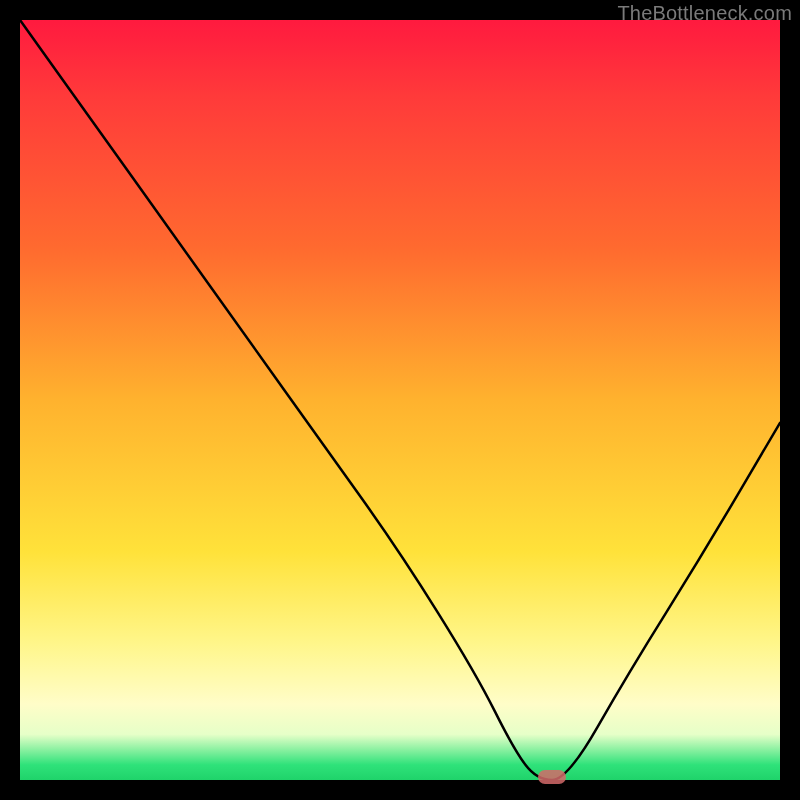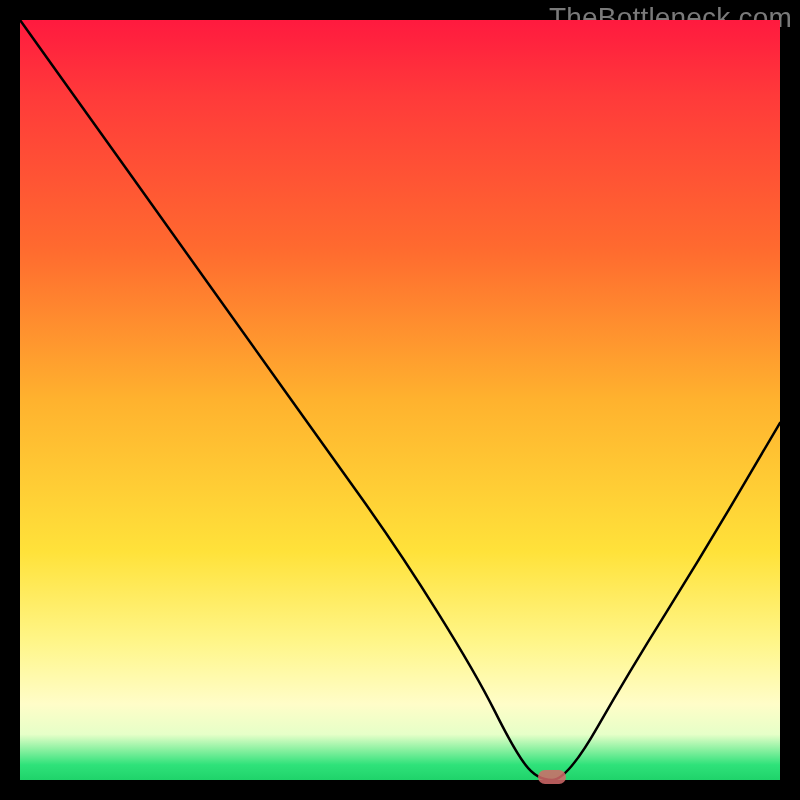--- a/index.html
+++ b/index.html
@@ -53,21 +53,21 @@
     border-radius: 7px;
     background: #d46a6a;
     opacity: 0.85;
     transform: translateX(-50%);
   }
   .watermark {
     position: absolute;
     top: 2px;
     right: 8px;
     color: #7a7a7a;
-    font-size: 28px;
+    font-size: 20px;
     font-weight: 500;
     letter-spacing: 0.2px;
   }
 </style>
 </head>
 <body>
 
 <div class="frame">
   <div class="watermark">TheBottleneck.com</div>
 

